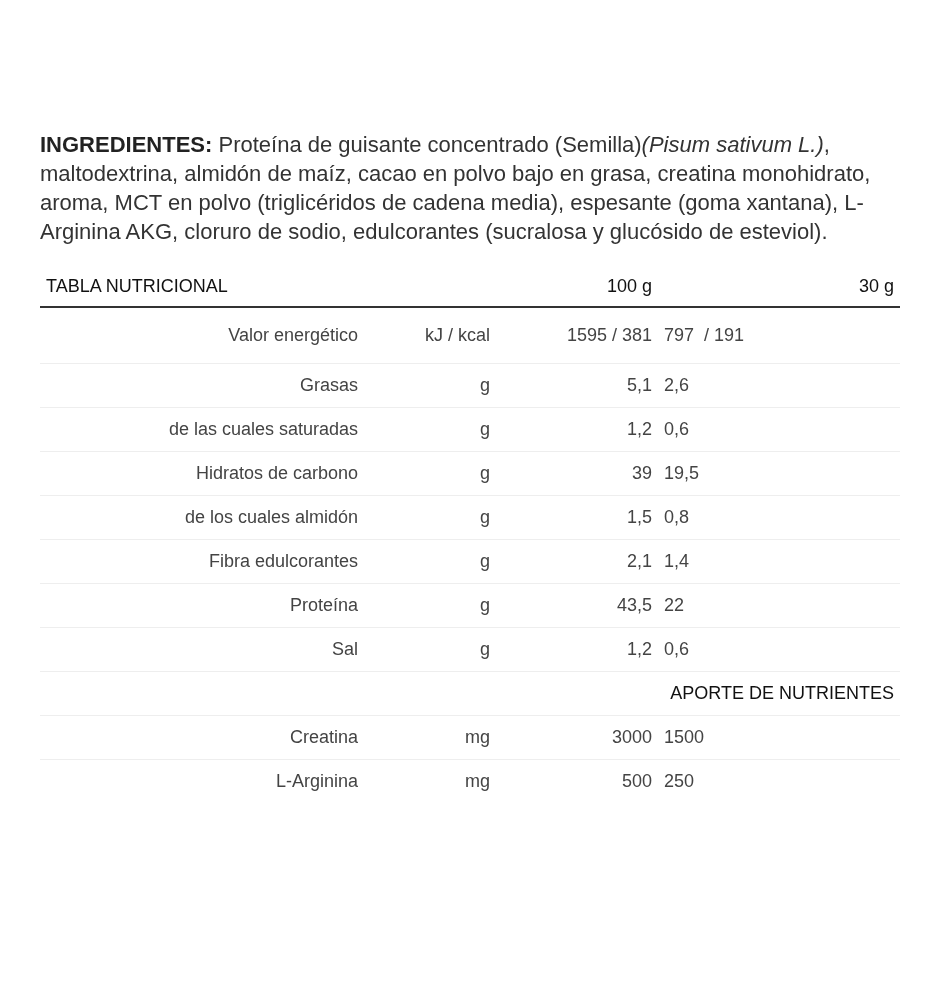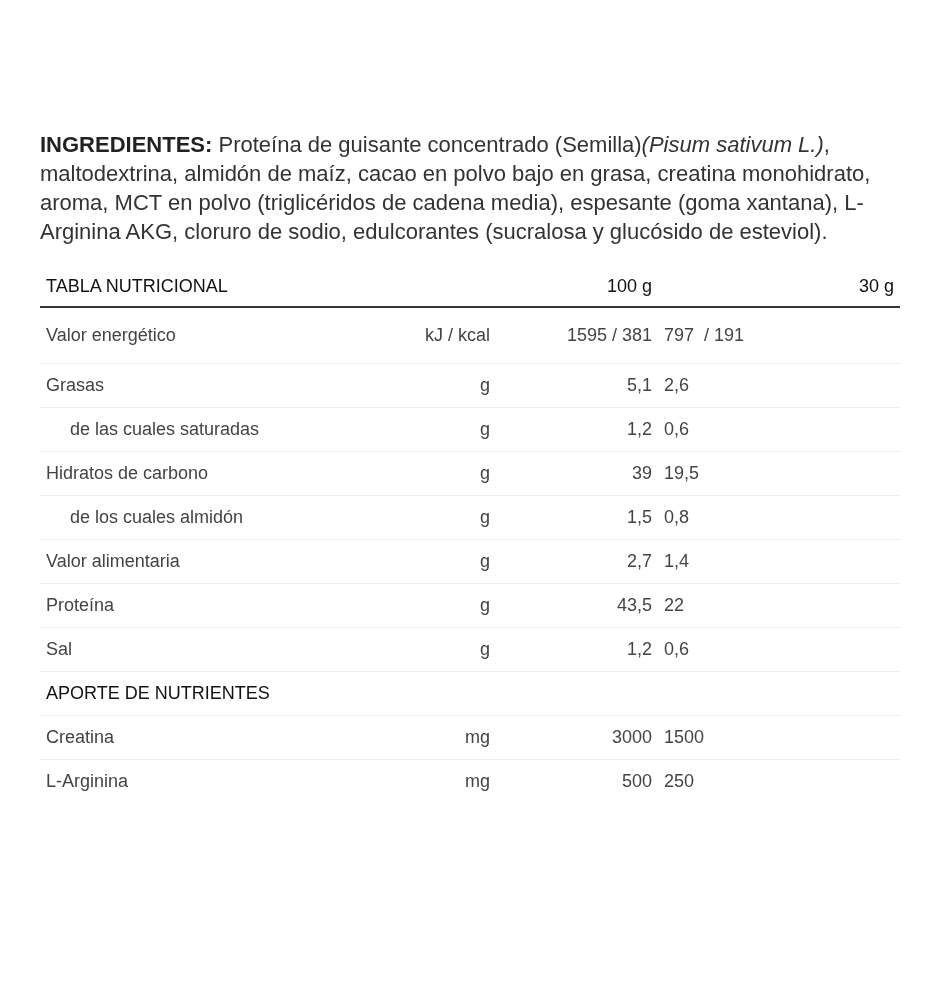--- a/index.html
+++ b/index.html
@@ -16,21 +16,21 @@
   table.nutri {
     position: absolute; left: 40px; top: 266px; width: 860px;
     border-collapse: collapse; font-size: 18px; color: #444444;
   }
   table.nutri th {
     font-weight: normal; color: #111111; height: 40px; text-align: left;
     padding: 0 6px; border-bottom: 2px solid #333333; font-size: 18px;
   }
   table.nutri th.num { text-align: right; }
   table.nutri td {
-    height: 43px; padding: 0 6px; border-bottom: 1px solid #eeeeee; vertical-align: middle;
+    height: 43px; padding: 0 6px; border-bottom: 1px solid #eeeeee; vertical-align: middle; text-align: right;
   }
   table.nutri tr.first td { height: 55px; padding-top: 0; }
   table.nutri td.unit { text-align: right; width: 120px; }
   table.nutri td.num { text-align: right; width: 150px; }
   table.nutri td.num2 { text-align: left; width: 230px; }
   table.nutri td.indent { padding-left: 30px; }
   table.nutri tr.section td { color: #111111; }
   table.nutri tr.tall td { height: 60px; line-height: 28px; }
   table.nutri tr.last td { border-bottom: none; }
 </style>
@@ -72,23 +72,23 @@
       <td class="num">39</td>
       <td class="num2">19,5</td>
     </tr>
     <tr>
       <td class="indent">de los cuales almidón</td>
       <td class="unit">g</td>
       <td class="num">1,5</td>
       <td class="num2">0,8</td>
     </tr>
     <tr>
-      <td>Valor alimentaria</td>
+      <td>Fibra edulcorantes</td>
       <td class="unit">g</td>
-      <td class="num">2,7</td>
+      <td class="num">2,1</td>
       <td class="num2">1,4</td>
     </tr>
     <tr>
       <td>Proteína</td>
       <td class="unit">g</td>
       <td class="num">43,5</td>
       <td class="num2">22</td>
     </tr>
     <tr>
       <td>Sal</td>

